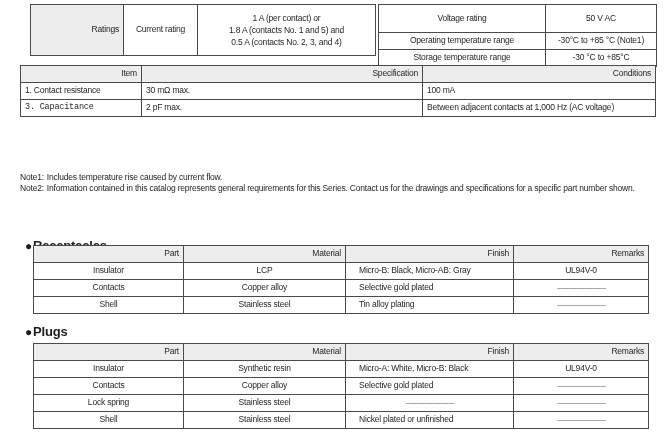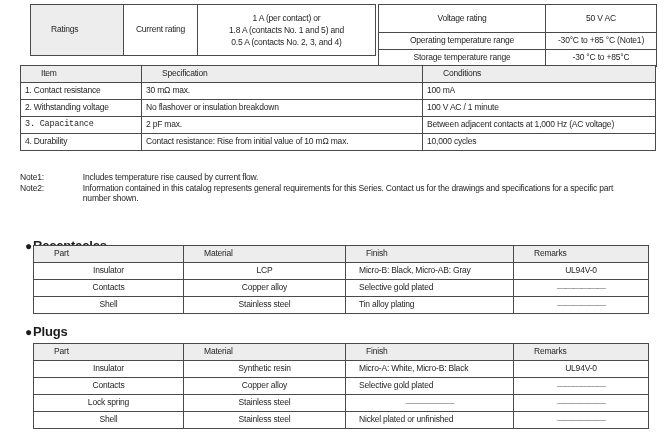--- a/index.html
+++ b/index.html
@@ -10,28 +10,28 @@
   }
   .abs{position:absolute;}
   table{border-collapse:collapse;table-layout:fixed;}
   td,th{
     border:1px solid #4a4a4a;
     font-size:8.5px;font-weight:normal;letter-spacing:-0.2px;
     padding:1px 4px;line-height:1.35;height:15px;
     box-sizing:border-box;vertical-align:middle;color:#262626;
     overflow:hidden;
   }
-  .hdr{background:#ededed;text-align:left;padding-left:20px;}
+  .hdr{background:#ededed;text-align:right;padding-left:20px;}
   .c{text-align:center;}
   .l{text-align:left;}
   .finish{text-align:left;padding-left:13px;}
   .dash{color:#7d7d7d;text-align:center;letter-spacing:-1px;font-size:9px;}
   .ratings-val div{text-align:center;line-height:1.45;}
   .notes{font-size:8.5px;letter-spacing:-0.2px;line-height:1.25;color:#262626;width:622px;}
-  .note-row{display:flex;gap:36px;}
+  .note-row{display:flex;}
   .note-label{flex:0 0 auto;margin-right:3px;white-space:nowrap;}
   .section-heading{font-size:13px;font-weight:bold;color:#1c1c1c;letter-spacing:-0.2px;}
   .section-heading .bullet{font-size:12px;margin-right:1px;}
 </style>
 </head>
 <body>
 
 <table class="abs" style="left:30px;top:4px;width:345px;">
   <colgroup>
       <col style="width:93px">
@@ -83,33 +83,23 @@
     <td class="hdr" style="height:17px;">Item</td>
     <td class="hdr">Specification</td>
     <td class="hdr">Conditions</td>
   </tr>
   <tr>
     <td class="l" style="height:17px;">1. Contact resistance</td>
     <td class="l">30 mΩ max.</td>
     <td class="l">100 mA</td>
   </tr>
   <tr>
-    <td class="l" style="height:17px;">2. Withstanding voltage</td>
-    <td class="l">No flashover or insulation breakdown</td>
-    <td class="l">100 V AC / 1 minute</td>
-  </tr>
-  <tr>
     <td class="l" style="height:17px;font-family:Liberation Mono, monospace;">3. Capacitance</td>
     <td class="l">2 pF max.</td>
     <td class="l">Between adjacent contacts at 1,000 Hz (AC voltage)</td>
-  </tr>
-  <tr>
-    <td class="l" style="height:17px;">4. Durability</td>
-    <td class="l">Contact resistance: Rise from initial value of 10 mΩ max.</td>
-    <td class="l">10,000 cycles</td>
   </tr>
 </tbody>
   </table>
 
 <div class="abs notes" style="left:20px;top:172px;">
   <div class="note-row">
     <span class="note-label">Note1:</span>
     <span>Includes temperature rise caused by current flow.</span>
   </div>
   <div class="note-row">

